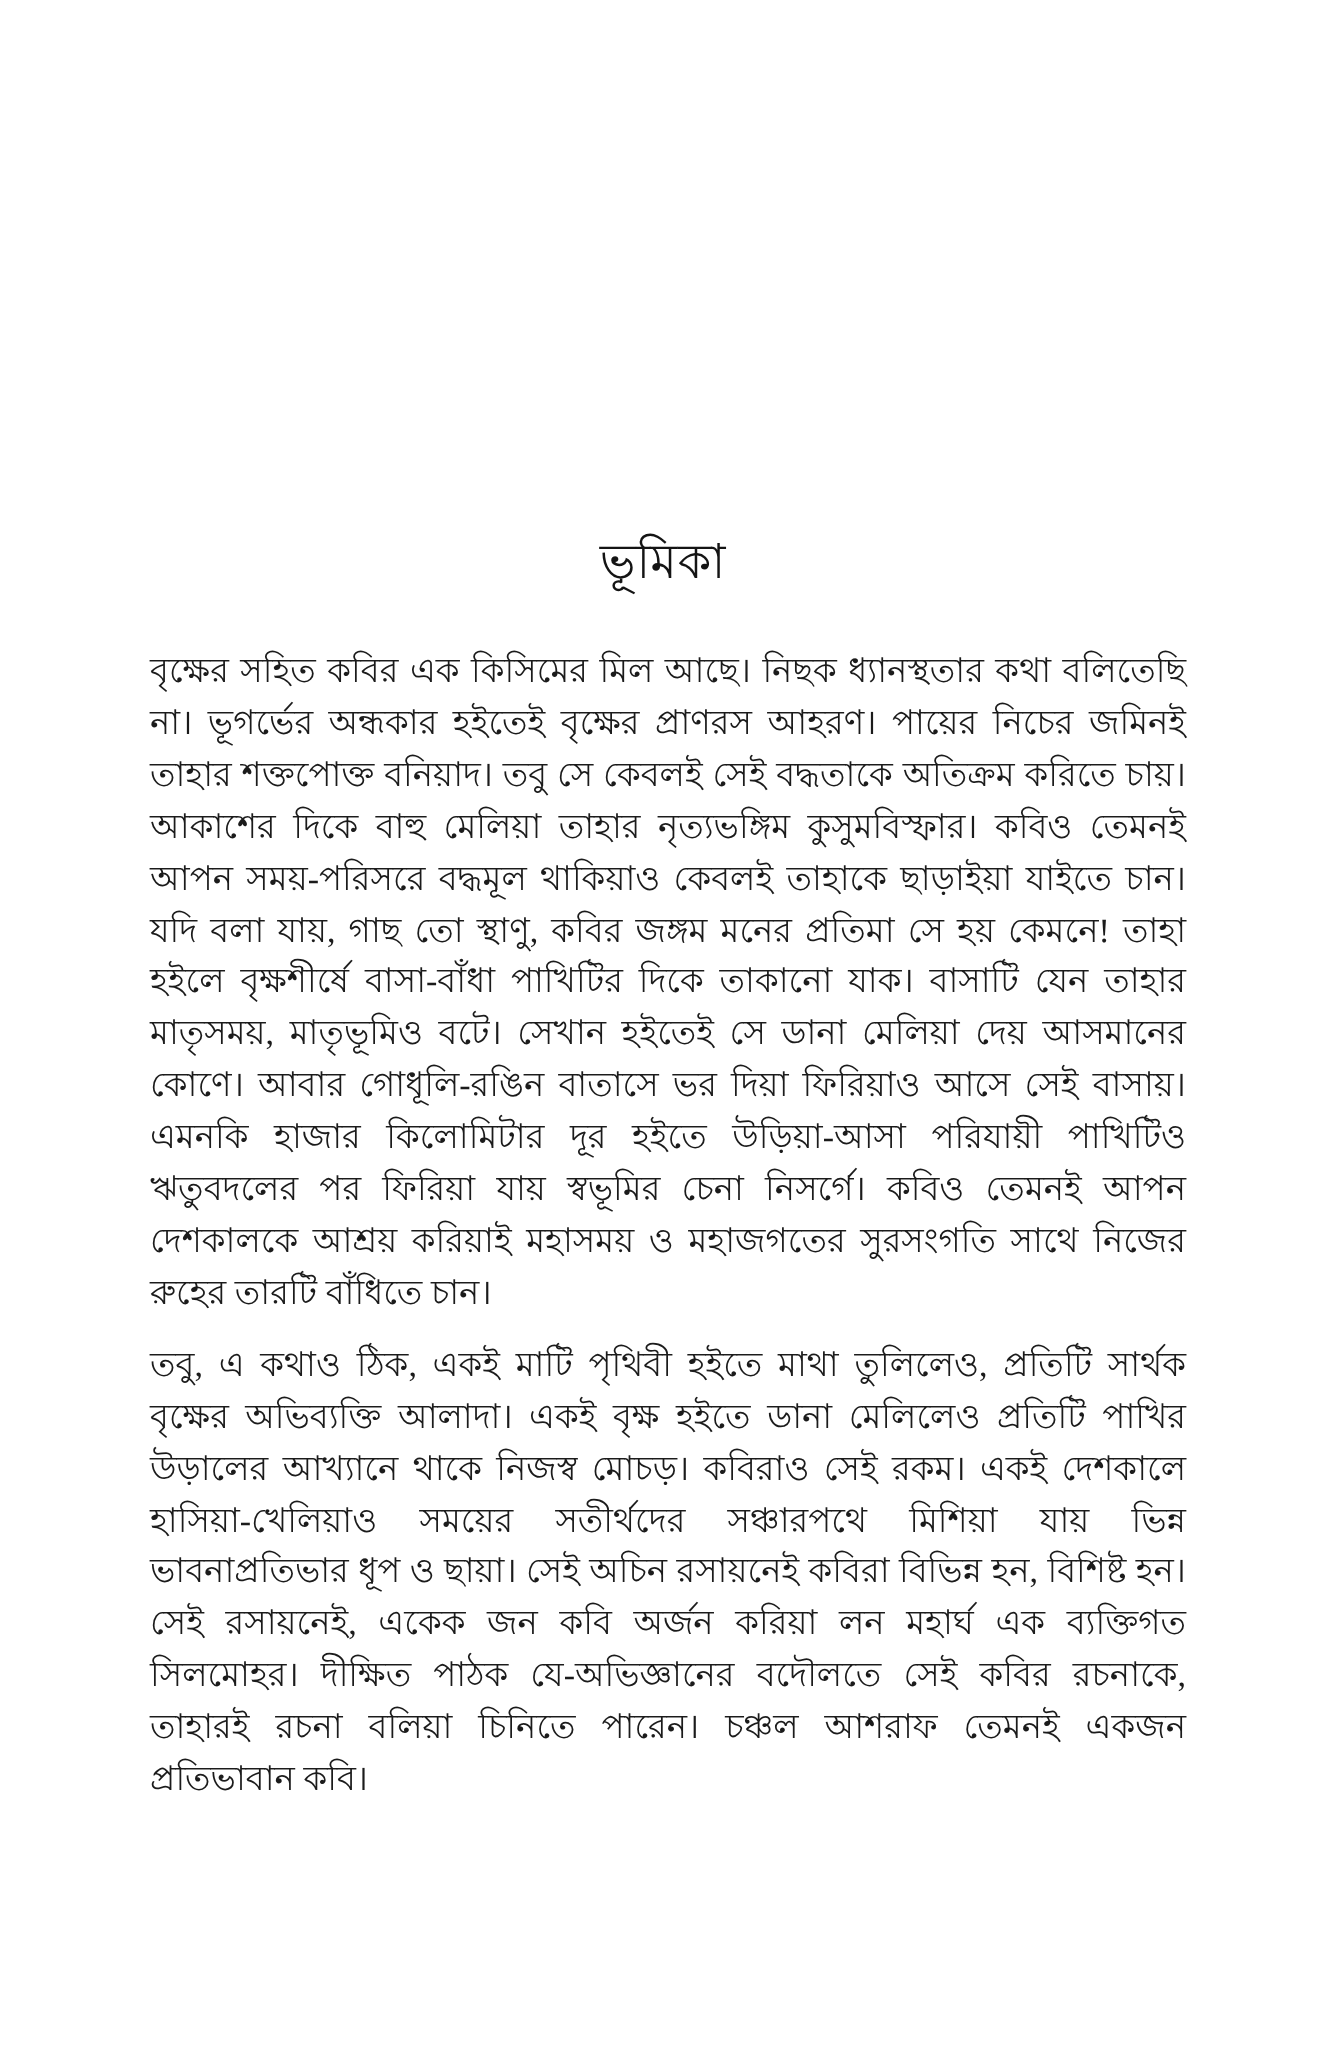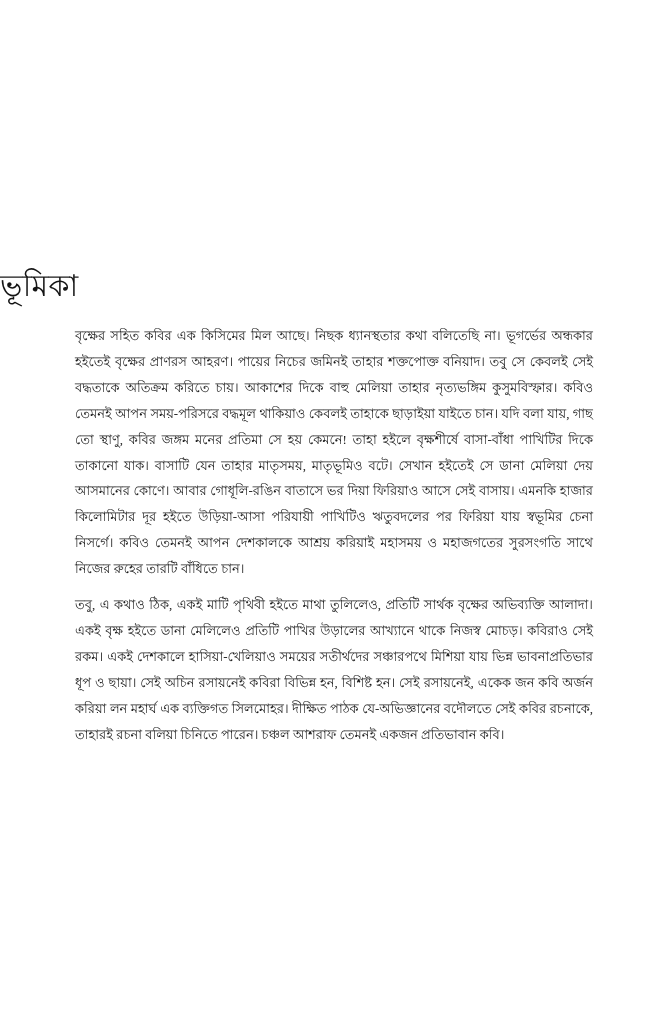--- a/index.html
+++ b/index.html
@@ -19,32 +19,33 @@
     height: 1024px;
     background: #ffffff;
     overflow: hidden;
   }
   .chapter-title {
     position: absolute;
     top: 262px;
     left: 0;
     width: 100%;
     margin: 0;
-    font-size: 30px;
+    text-align: center;
+    font-size: 24px;
     font-weight: 400;
     color: #141414;
     letter-spacing: 0.5px;
   }
   .body-text {
     position: absolute;
     top: 323px;
     left: 75px;
     width: 518px;
     color: #1b1b1b;
-    font-size: 13px;
+    font-size: 17px;
     line-height: 25.9px;
     text-align: justify;
     text-justify: inter-word;
   }
   .para {
     margin: 0 0 10px 0;
     padding: 0;
   }
   .page-footer {
     position: absolute;

